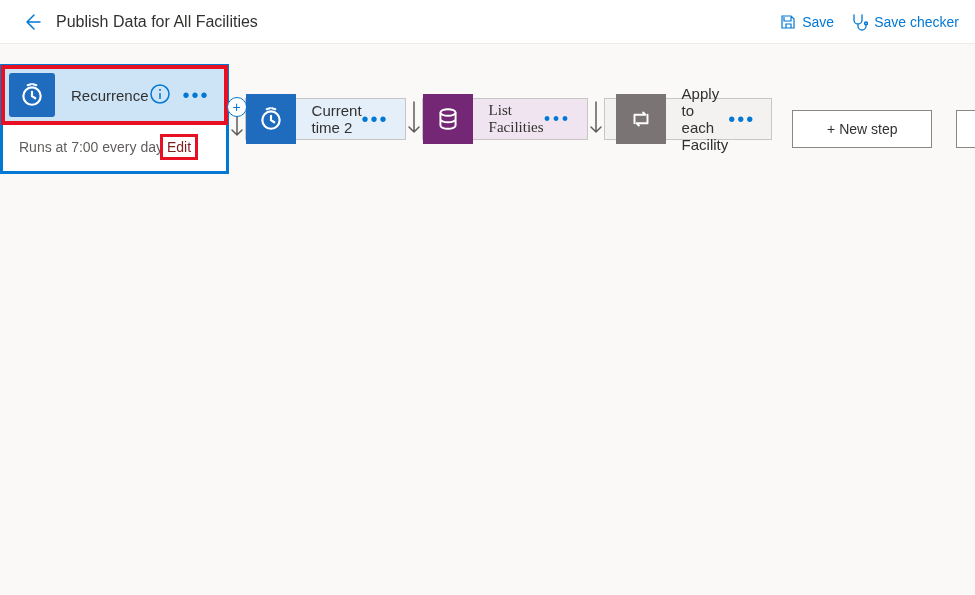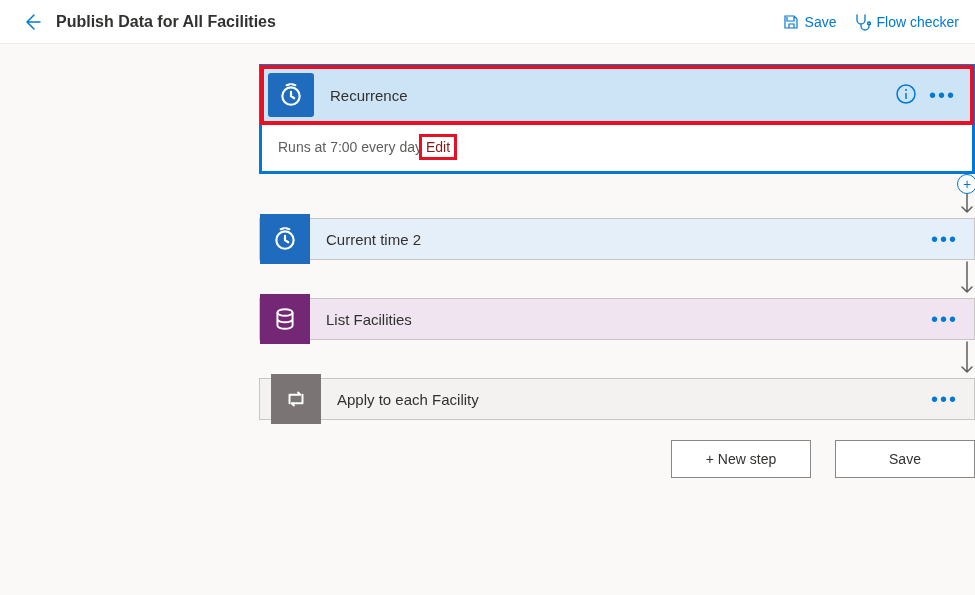--- a/index.html
+++ b/index.html
@@ -24,40 +24,39 @@
       width: 32px;
       height: 32px;
       display: flex;
       align-items: center;
       justify-content: center;
       color: #0078d4;
       cursor: pointer;
     }
     .page-title {
       font-size: 16px;
-      font-weight: 700;
+      font-weight: 400;
       margin-left: 8px;
       flex: 1;
     }
     .header-actions {
       display: flex;
       gap: 16px;
     }
     .header-action {
       display: flex;
       align-items: center;
       gap: 6px;
       color: #0078d4;
       cursor: pointer;
       font-size: 14px;
     }
     .canvas {
       display: flex;
-      flex-direction: column;
-      align-items: flex-end;
+      align-items: center;
       padding: 20px 0;
     }
     .step-card {
       width: 716px;
       border: 1px solid #c8c6c4;
       background: #fff;
     }
     .step-header {
       display: flex;
       align-items: center;
@@ -128,21 +127,21 @@
     .red-outline-edit {
       outline: 3px solid #e81123;
       padding: 2px 4px;
     }
 
     
     .currenttime-header { background: #e5effa; }
     .currenttime-icon { background: #1f6cbf; }
 
     
-    .listfac-header { background: #efe4ef; }
+    .listfac-header { background: #efe4ef; font-family: Liberation Serif, serif; }
     .listfac-icon { background: #742774; }
 
     
     .apply-header { background: #f3f2f1; padding-left: 11px; }
     .apply-icon { background: #7a7574; }
 
     .arrow-down {
       height: 38px;
       display: flex;
       align-items: center;
@@ -202,21 +201,21 @@
     <div class="header-action">
       <svg width="16" height="16" viewBox="0 0 16 16">
           <path d="M2 2h9l3 3v9H2V2zm2 1v4h7V3m-5 7h5v4H6v-4z" stroke="#0078d4" stroke-width="1.2" fill="none"></path>
         </svg>
       <span>Save</span>
     </div>
     <div class="header-action">
       <svg width="18" height="18" viewBox="0 0 18 18">
           <path d="M4 2v5a4 4 0 0 0 8 0V2M8 11v2a4 4 0 0 0 4 4 4 4 0 0 0 4-4v-2m0-2a1.5 1.5 0 1 1 0 3 1.5 1.5 0 0 1 0-3z" stroke="#0078d4" stroke-width="1.3" fill="none" stroke-linecap="round"></path>
         </svg>
-      <span>Flow checker</span>
+      <span>Save checker</span>
     </div>
   </div>
 </div>
 
 <div class="canvas">
 
   <div class="step-card recurrence-card">
     <div class="step-header recurrence-header red-outline-header">
       <div class="step-icon-box recurrence-icon">
         <svg width="26" height="26" viewBox="0 0 24 24">

